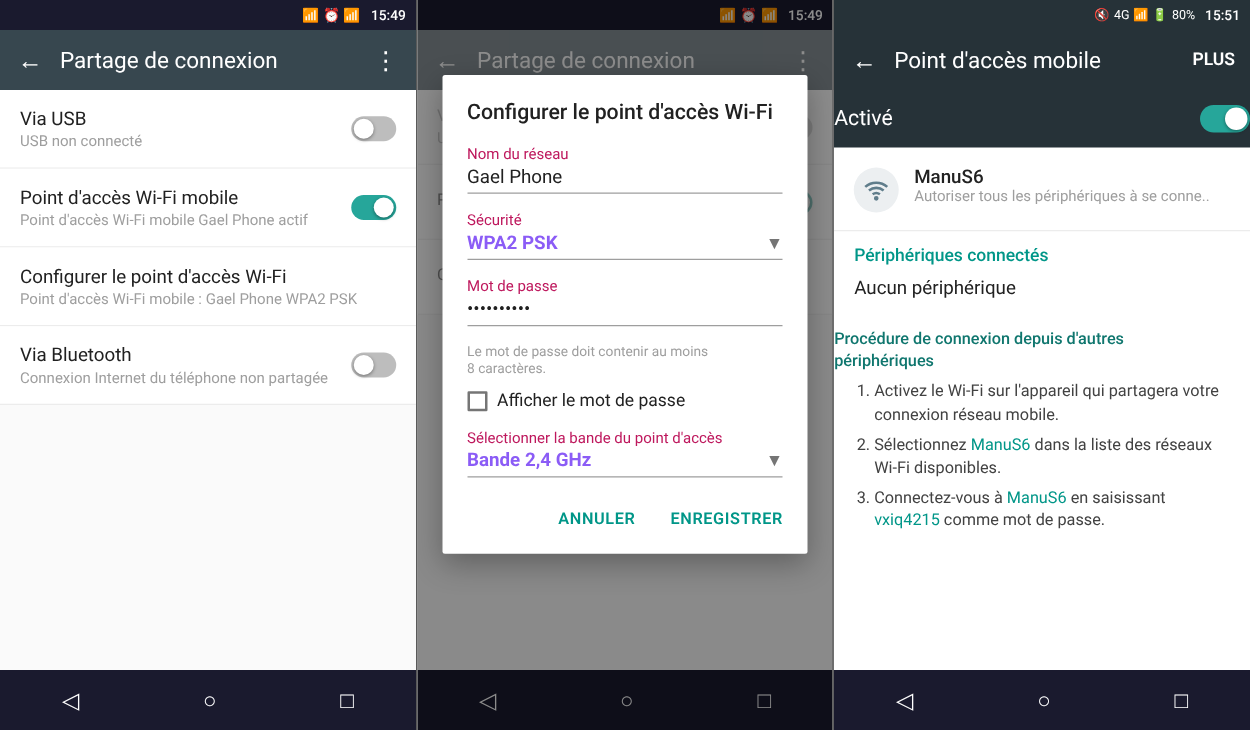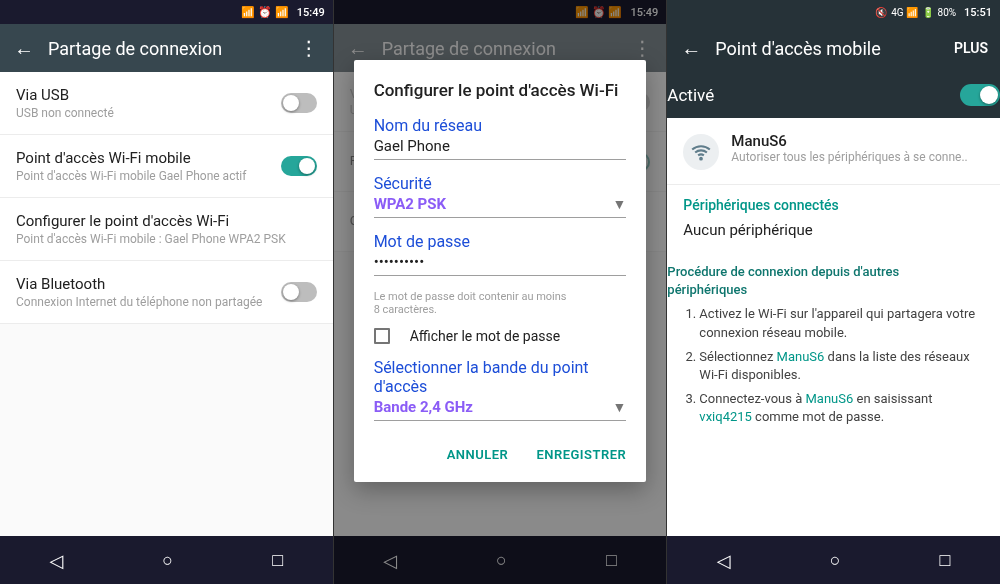--- a/index.html
+++ b/index.html
@@ -170,22 +170,22 @@
       padding: 20px 20px 12px 20px;
       box-shadow: 0 8px 24px rgba(0,0,0,0.3);
     }
     .dialog-title {
       font-size: 17px;
       color: #212121;
       font-weight: 500;
       margin-bottom: 16px;
     }
     .dialog-field-label {
-      font-size: 16px;
-      color: #1d4ed8;
+      font-size: 12px;
+      color: #be185d;
       margin-bottom: 2px;
     }
     .dialog-field-value {
       font-size: 15px;
       color: #212121;
       border-bottom: 1px solid #9e9e9e;
       padding-bottom: 4px;
       margin-bottom: 14px;
     }
     .dialog-select-row {
@@ -202,21 +202,21 @@
       font-weight: bold;
     }
     .dialog-hint {
       font-size: 11px;
       color: #9e9e9e;
       margin-bottom: 12px;
     }
     .checkbox-row {
       display: flex;
       align-items: center;
-      gap: 20px;
+      gap: 8px;
       margin-bottom: 14px;
     }
     .checkbox-box {
       width: 16px;
       height: 16px;
       border: 2px solid #757575;
       border-radius: 1px;
       flex-shrink: 0;
     }
     .checkbox-label {

